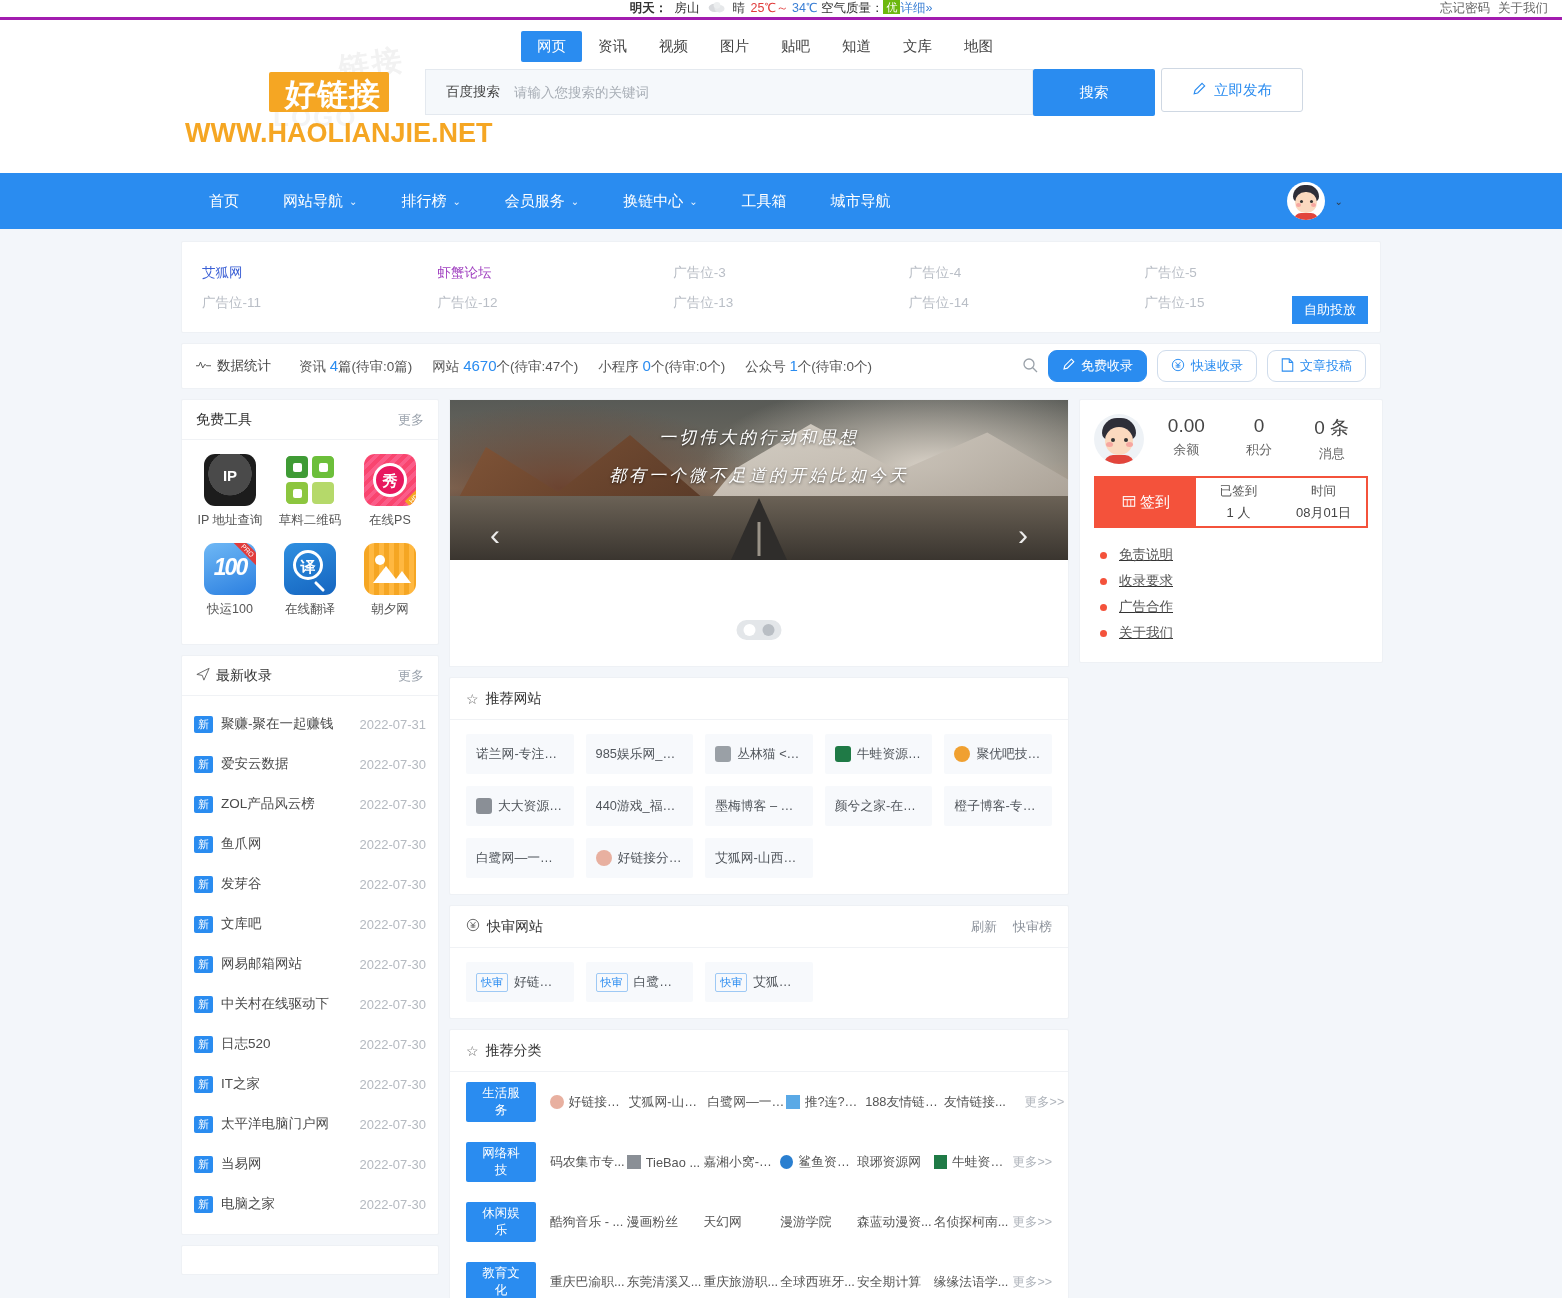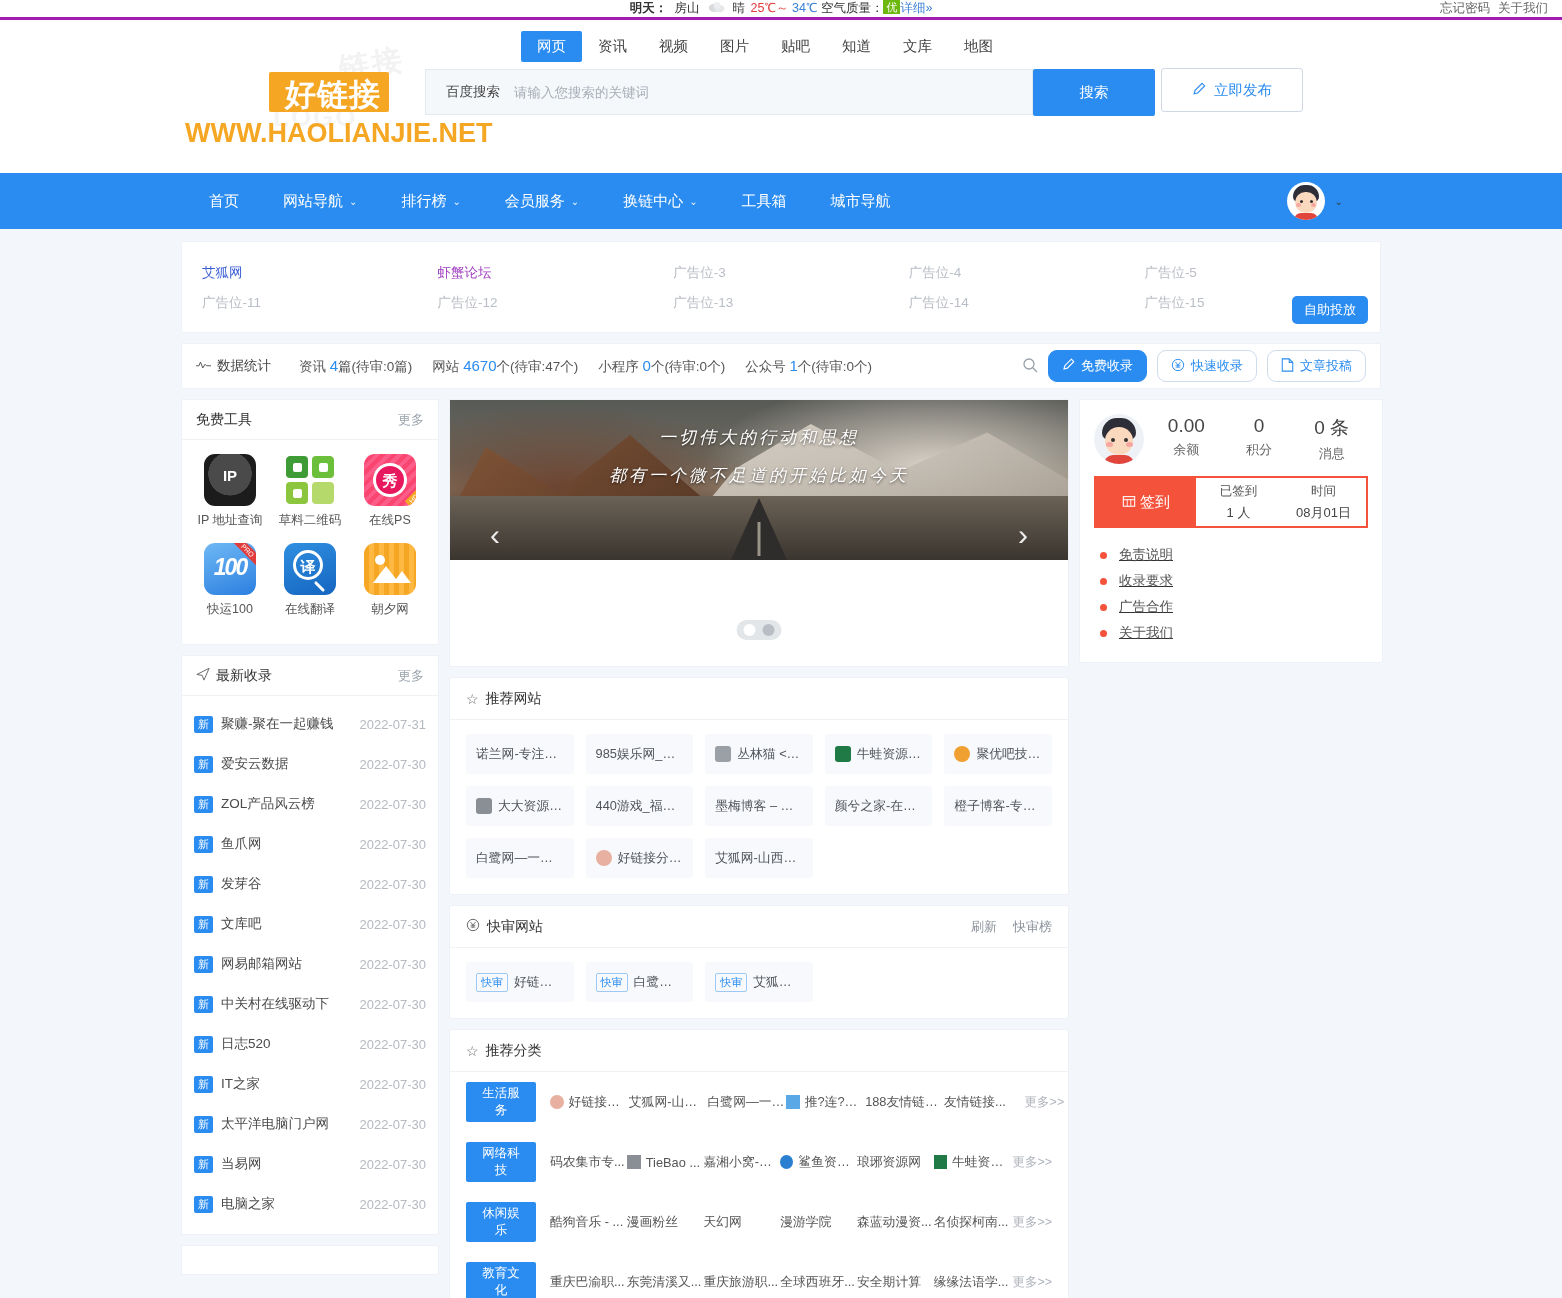--- a/index.html
+++ b/index.html
@@ -128,21 +128,21 @@
   .panel { background: #fff; border: 1px solid #eef1f5; border-radius: 2px; }
 
   
   .adbox { margin-top: 12px; padding: 16px 10px 14px 10px; position: relative; }
   .adrow { display: flex; }
   .adcell { width: 20%; font-size: 13.5px; padding: 6px 10px; color: #b9bec6; }
   .adcell.l1 { color: #3a5fd5; }
   .adcell.l2 { color: #a040c0; }
   .btn-selfad {
     position: absolute; right: 12px; bottom: 8px; background: #2a8cf0; color: #fff;
-    font-size: 13px; padding: 5px 12px; border-radius: 5px; cursor: pointer;
+    font-size: 13px; padding: 5px 12px; border-radius: 0; cursor: pointer;
   }
 
   
   .statbar {
     margin-top: 10px; height: 46px; display: flex; align-items: center;
     padding: 0 14px; font-size: 13.5px; color: #555;
   }
   .stat-title { display:flex; align-items:center; gap:6px; color:#444; margin-right: 28px;}
   .stat-item { margin-right: 20px; color:#555; }
   .stat-num { color: #2a8cf0; font-size: 15px; }

